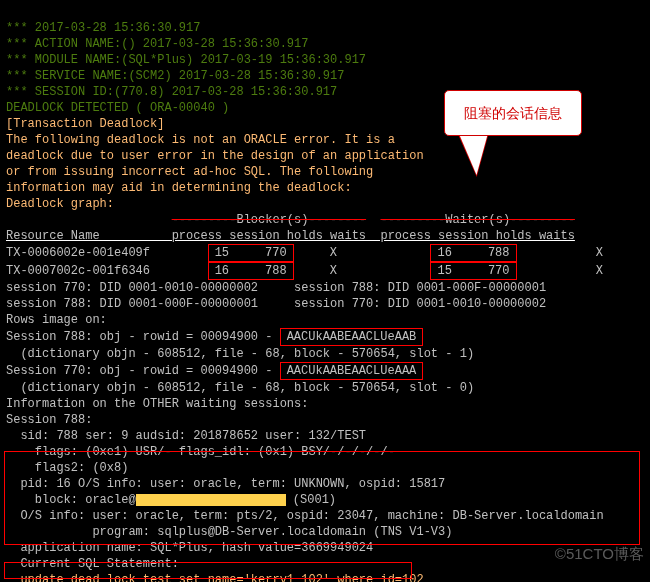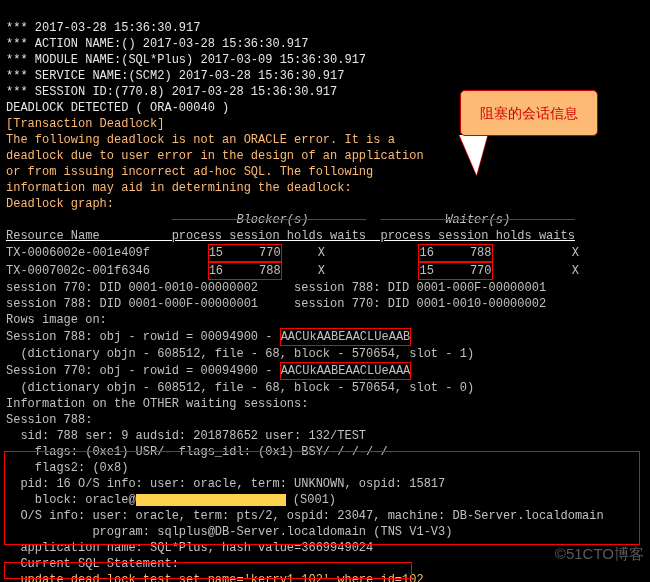--- a/index.html
+++ b/index.html
@@ -12,35 +12,35 @@
     font-size: 12px;
     color: #c0c0c0;
     line-height: 16px;
     position: relative;
     overflow: hidden;
   }
   .term {
     padding: 4px 6px;
     white-space: pre;
   }
-  .cyan { color: #e5e5e5; margin-top: 35px; }
+  .cyan { color: #4d7c0f; margin-top: 35px; }
   .yellow { color: #fdba74; }
   .gray { color: #c0c0c0; }
-  .redline { text-decoration: line-through; text-decoration-color: #ff0000; text-decoration-thickness: 1px; font-style: italic; }
+  .redline { text-decoration: line-through; text-decoration-color: #ff0000; text-decoration-thickness: 1px; }
   .ulwhite { text-decoration: underline; text-decoration-color: #fff; }
-  .box { border: 1px solid #ff0000; padding: 0 0; display: inline-block; }
+  .box { border: 1px solid #ff0000; padding: 0 6px; display: inline-block; }
   .boxw { border: 1px solid #ff0000; display: block; position: absolute; }
   .censor { display: inline-block; background: #ffd24d; height: 12px; vertical-align: middle; }
   .callout {
     position: absolute;
     top: 90px;
-    left: 460px;
+    left: 444px;
     width: 136px;
     height: 44px;
-    background: #fdba74;
+    background: #ffffff;
     border: 1px solid #d00000;
     border-radius: 5px;
     color: #d00000;
     font-family: "SimSun","Microsoft YaHei",sans-serif;
     font-size: 14px;
     text-align: center;
     line-height: 44px;
   }
   .callout-tail {
     position: absolute;
@@ -71,21 +71,21 @@
     font-size: 15px;
     opacity: 0.85;
   }
 </style>
 </head>
 <body>
 
 <div class="term">
 <span class="cyan">*** 2017-03-28 15:36:30.917</span>
 <span class="cyan">*** ACTION NAME:() 2017-03-28 15:36:30.917</span>
-<span class="cyan">*** MODULE NAME:(SQL*Plus) 2017-03-09 15:36:30.917</span>
+<span class="cyan">*** MODULE NAME:(SQL*Plus) 2017-03-19 15:36:30.917</span>
 <span class="cyan">*** SERVICE NAME:(SCM2) 2017-03-28 15:36:30.917</span>
 <span class="cyan">*** SESSION ID:(770.8) 2017-03-28 15:36:30.917</span>
 <span class="cyan">DEADLOCK DETECTED ( ORA-00040 )</span>
 <span class="yellow">[Transaction Deadlock]</span>
 <span class="yellow">The following deadlock is not an ORACLE error. It is a</span>
 <span class="yellow">deadlock due to user error in the design of an application</span>
 <span class="yellow">or from issuing incorrect ad-hoc SQL. The following</span>
 <span class="yellow">information may aid in determining the deadlock:</span>
 <span class="yellow">Deadlock graph:</span>
 <span class="gray">                       <span class="redline">---------Blocker(s)--------</span>  <span class="redline">---------Waiter(s)---------</span></span>

